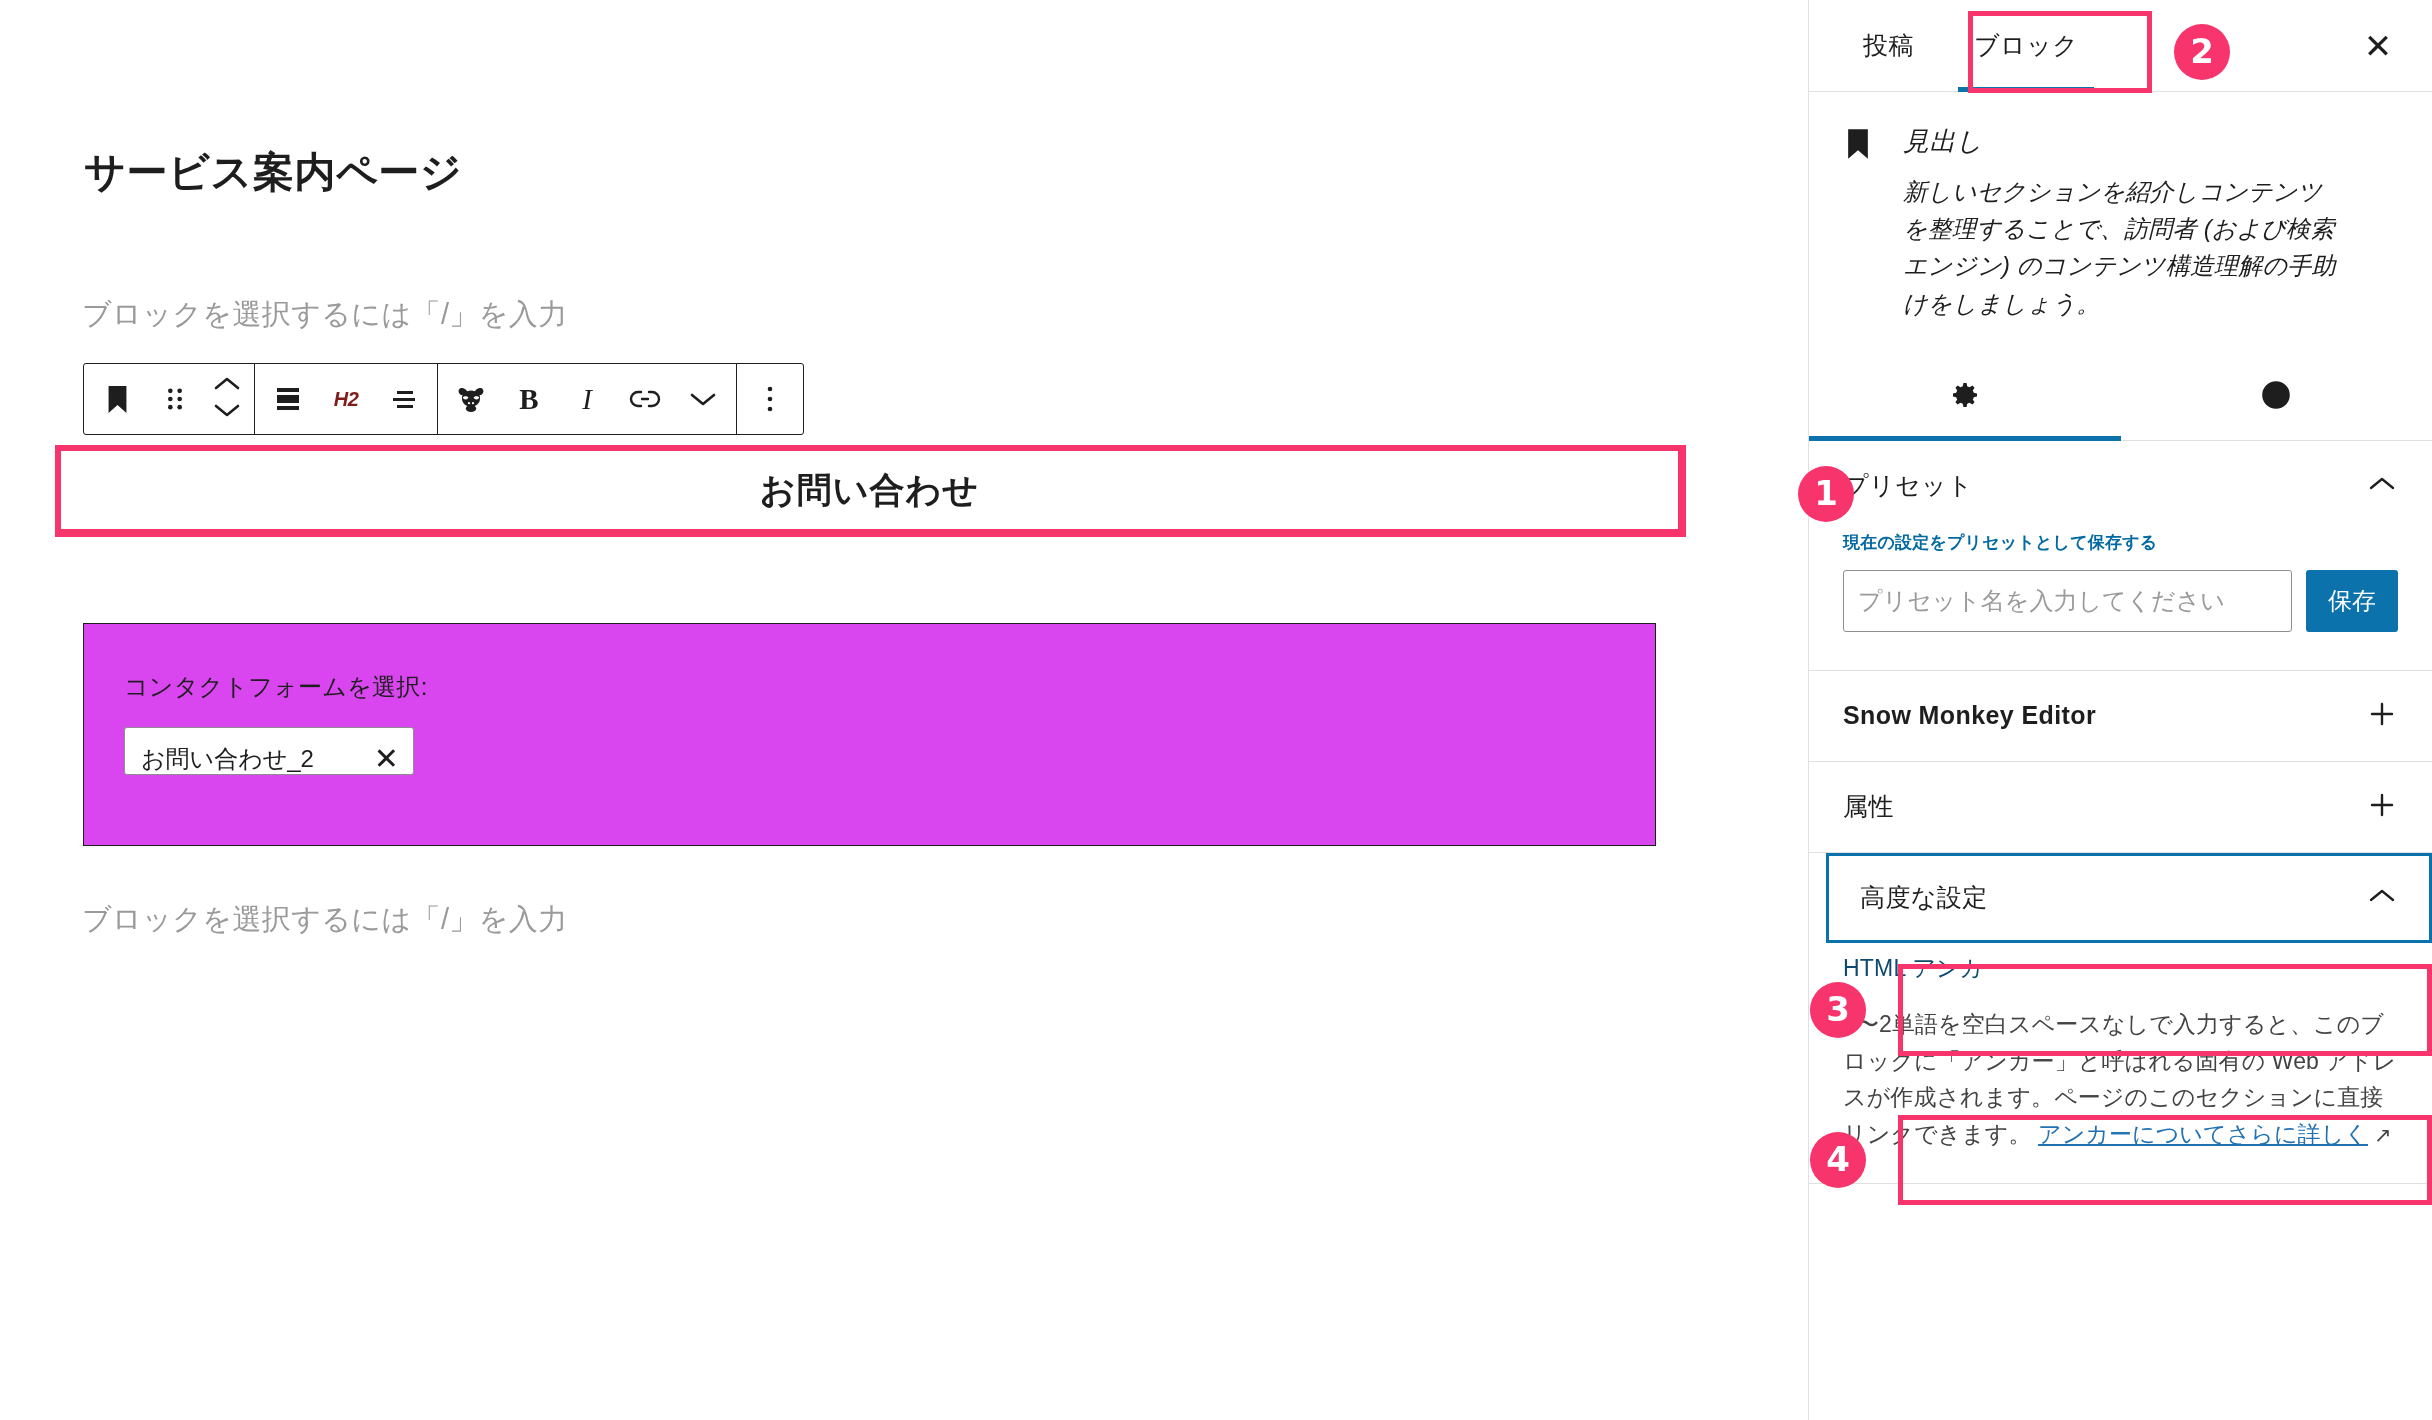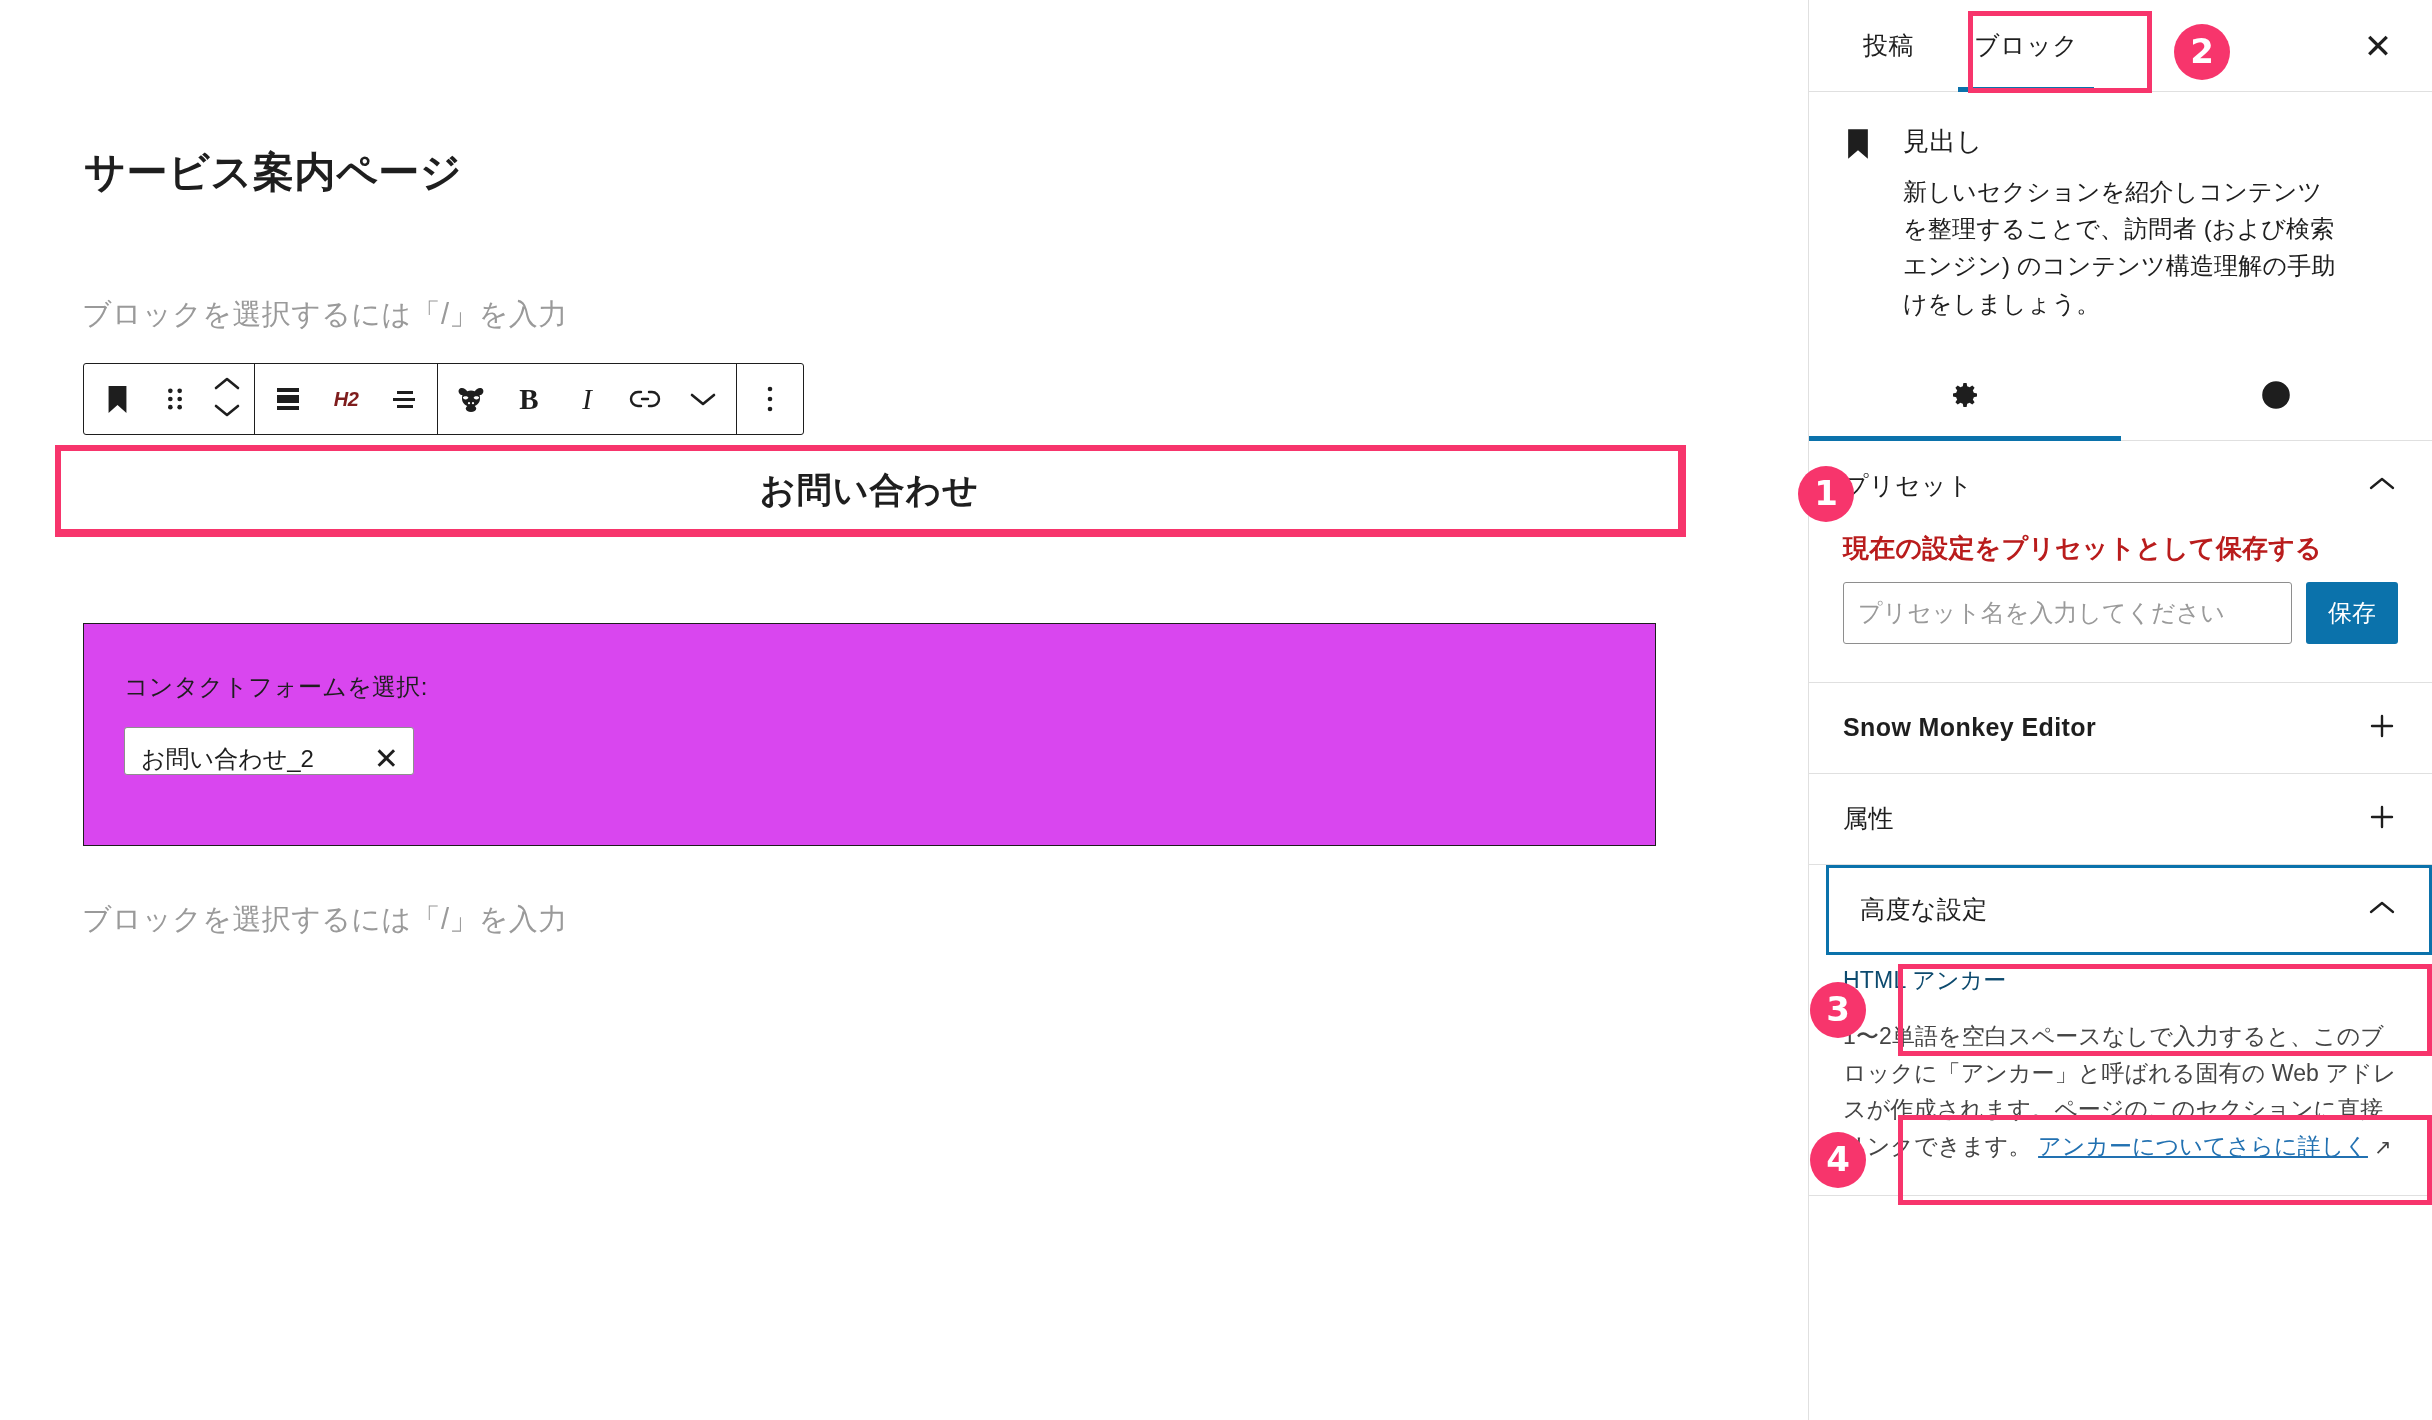--- a/index.html
+++ b/index.html
@@ -208,20 +208,21 @@
     color: #1e1e1e;
     font-size: 34px;
     line-height: 1;
   }
 
   
   .sb-blockcard {
     display: flex;
     gap: 26px;
     padding: 32px 38px 6px 34px;
+    font-style: italic;
   }
   .sb-blockcard .bc-icon { flex: 0 0 34px; padding-top: 4px; }
   .bc-title {
     font-size: 26px;
     color: #1e1e1e;
     margin-bottom: 14px;
     letter-spacing: 0.4px;
   }
   .bc-desc {
     font-size: 24px;
@@ -269,23 +270,23 @@
   }
   .panel-title {
     font-size: 25px;
     color: #1e1e1e;
     letter-spacing: 0.4px;
   }
   .panel-title.bold { font-weight: 600; }
   .panel-body { padding: 0 34px 38px 34px; }
 
   .field-label {
-    font-size: 26px;
+    font-size: 17px;
     font-weight: 700;
-    color: #b91c1c;
+    color: #0369a1;
     margin-bottom: 16px;
     letter-spacing: 0.2px;
   }
   .preset-row { display: flex; align-items: stretch; gap: 14px; }
   .text-input {
     flex: 1 1 auto;
     height: 62px;
     border: 1.5px solid #8e8e8e;
     border-radius: 3px;
     padding: 0 14px;

